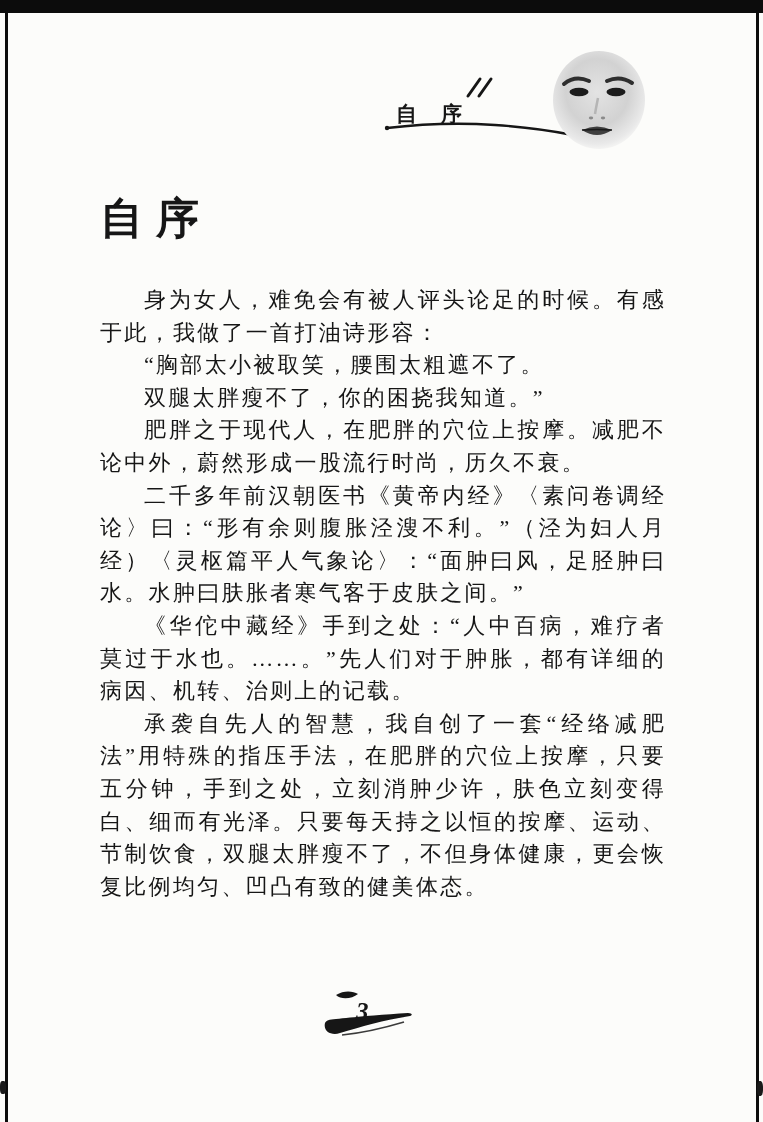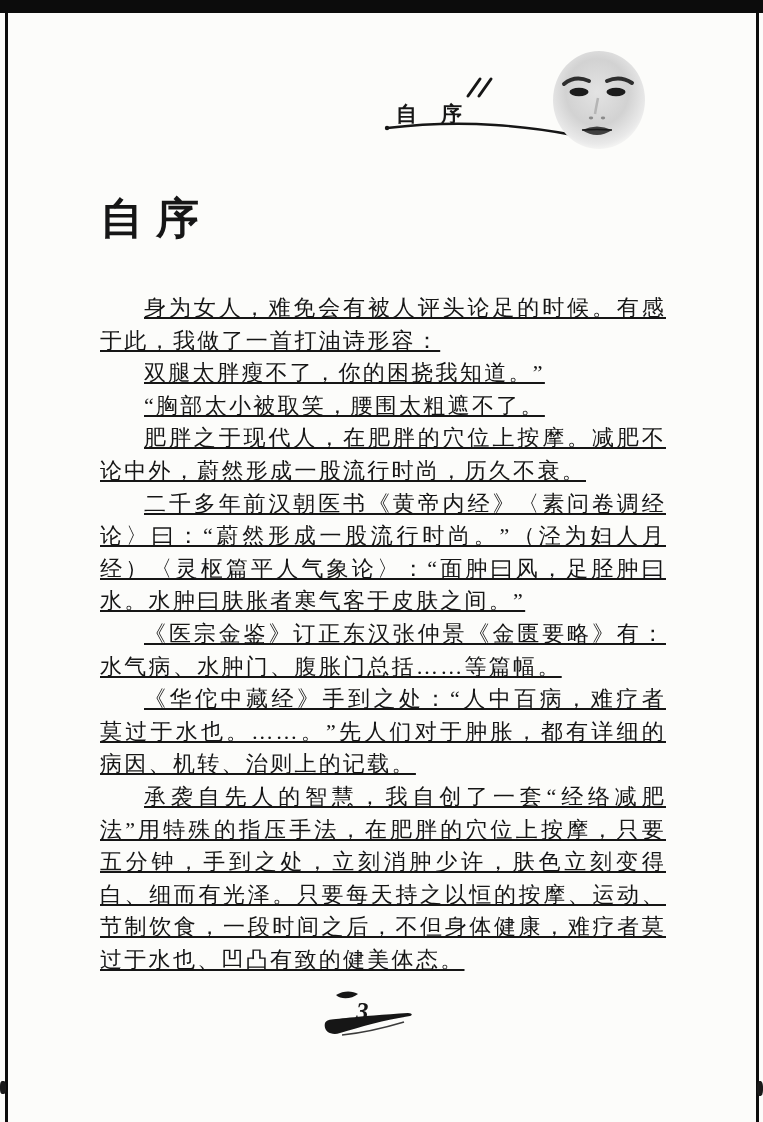--- a/index.html
+++ b/index.html
@@ -37,21 +37,21 @@
   .face-photo { position: absolute; left: 552px; top: 50px; width: 94px; height: 100px; }
   .face-photo svg { width: 100%; height: 100%; }
 
   
   .chapter-title {
     position: absolute; left: 100px; top: 190px;
     font-size: 43px; font-weight: bold; letter-spacing: 13px; white-space: nowrap;
   }
 
   
-  .body-text { position: absolute; left: 100px; top: 292px; width: 566px; text-decoration: underline; }
+  .body-text { position: absolute; left: 100px; top: 284px; width: 566px; }
   .body-text p {
     margin: 0;
     font-size: 22px;
     line-height: 32.6px;
     letter-spacing: 2.3px;
     text-align: justify;
     text-indent: 2em;
   }
 
   
@@ -103,27 +103,26 @@
       <ellipse cx="51" cy="68" rx="2.2" ry="1.4" fill="#8a8a8a"></ellipse>
       <path d="M30 80 Q45 73 60 80 Q45 90 30 80 Z" fill="#3f3f3f"></path>
       <path d="M30 80 Q45 79 60 80" stroke="#1a1a1a" stroke-width="1.5" fill="none"></path>
     </svg>
   </div>
 
   <h1 class="chapter-title">自序</h1>
 
   <div class="body-text">
     <p>身为女人，难免会有被人评头论足的时候。有感于此，我做了一首打油诗形容：</p>
+    <p>“胸部太小被取笑，腰围太粗遮不了。</p>
     <p>双腿太胖瘦不了，你的困挠我知道。”</p>
-    <p>“胸部太小被取笑，腰围太粗遮不了。</p>
     <p>肥胖之于现代人，在肥胖的穴位上按摩。减肥不论中外，蔚然形成一股流行时尚，历久不衰。</p>
-    <p>二千多年前汉朝医书《黄帝内经》〈素问卷调经论〉曰：“蔚然形成一股流行时尚。”（泾为妇人月经）〈灵枢篇平人气象论〉：“面肿曰风，足胫肿曰水。水肿曰肤胀者寒气客于皮肤之间。”</p>
-    <p>《医宗金鉴》订正东汉张仲景《金匮要略》有：水气病、水肿门、腹胀门总括……等篇幅。</p>
+    <p>二千多年前汉朝医书《黄帝内经》〈素问卷调经论〉曰：“形有余则腹胀泾溲不利。”（泾为妇人月经）〈灵枢篇平人气象论〉：“面肿曰风，足胫肿曰水。水肿曰肤胀者寒气客于皮肤之间。”</p>
     <p>《华佗中藏经》手到之处：“人中百病，难疗者莫过于水也。……。”先人们对于肿胀，都有详细的病因、机转、治则上的记载。</p>
-    <p>承袭自先人的智慧，我自创了一套“经络减肥法”用特殊的指压手法，在肥胖的穴位上按摩，只要五分钟，手到之处，立刻消肿少许，肤色立刻变得白、细而有光泽。只要每天持之以恒的按摩、运动、节制饮食，一段时间之后，不但身体健康，难疗者莫过于水也、凹凸有致的健美体态。</p>
+    <p>承袭自先人的智慧，我自创了一套“经络减肥法”用特殊的指压手法，在肥胖的穴位上按摩，只要五分钟，手到之处，立刻消肿少许，肤色立刻变得白、细而有光泽。只要每天持之以恒的按摩、运动、节制饮食，双腿太胖瘦不了，不但身体健康，更会恢复比例均匀、凹凸有致的健美体态。</p>
   </div>
 
   <div class="footer">
     <svg class="deco" viewBox="0 0 96 60" xmlns="http://www.w3.org/2000/svg">
       <path d="M14 7 C22 2 31 3 36 6 C30 11 19 12 14 7 Z" fill="#161616"></path>
       <path d="M3 35 C1 43 9 48 18 45 C38 39 62 32 88 28 C91 27 90 25 86 25 C58 27 30 29 14 31 C7 31.5 4 32.5 3 35 Z" fill="#161616"></path>
       <path d="M20 47 C40 45 62 40 82 34" stroke="#3a3a3a" stroke-width="1.6" fill="none"></path>
     </svg>
     <span class="page-number">3</span>
   </div>

